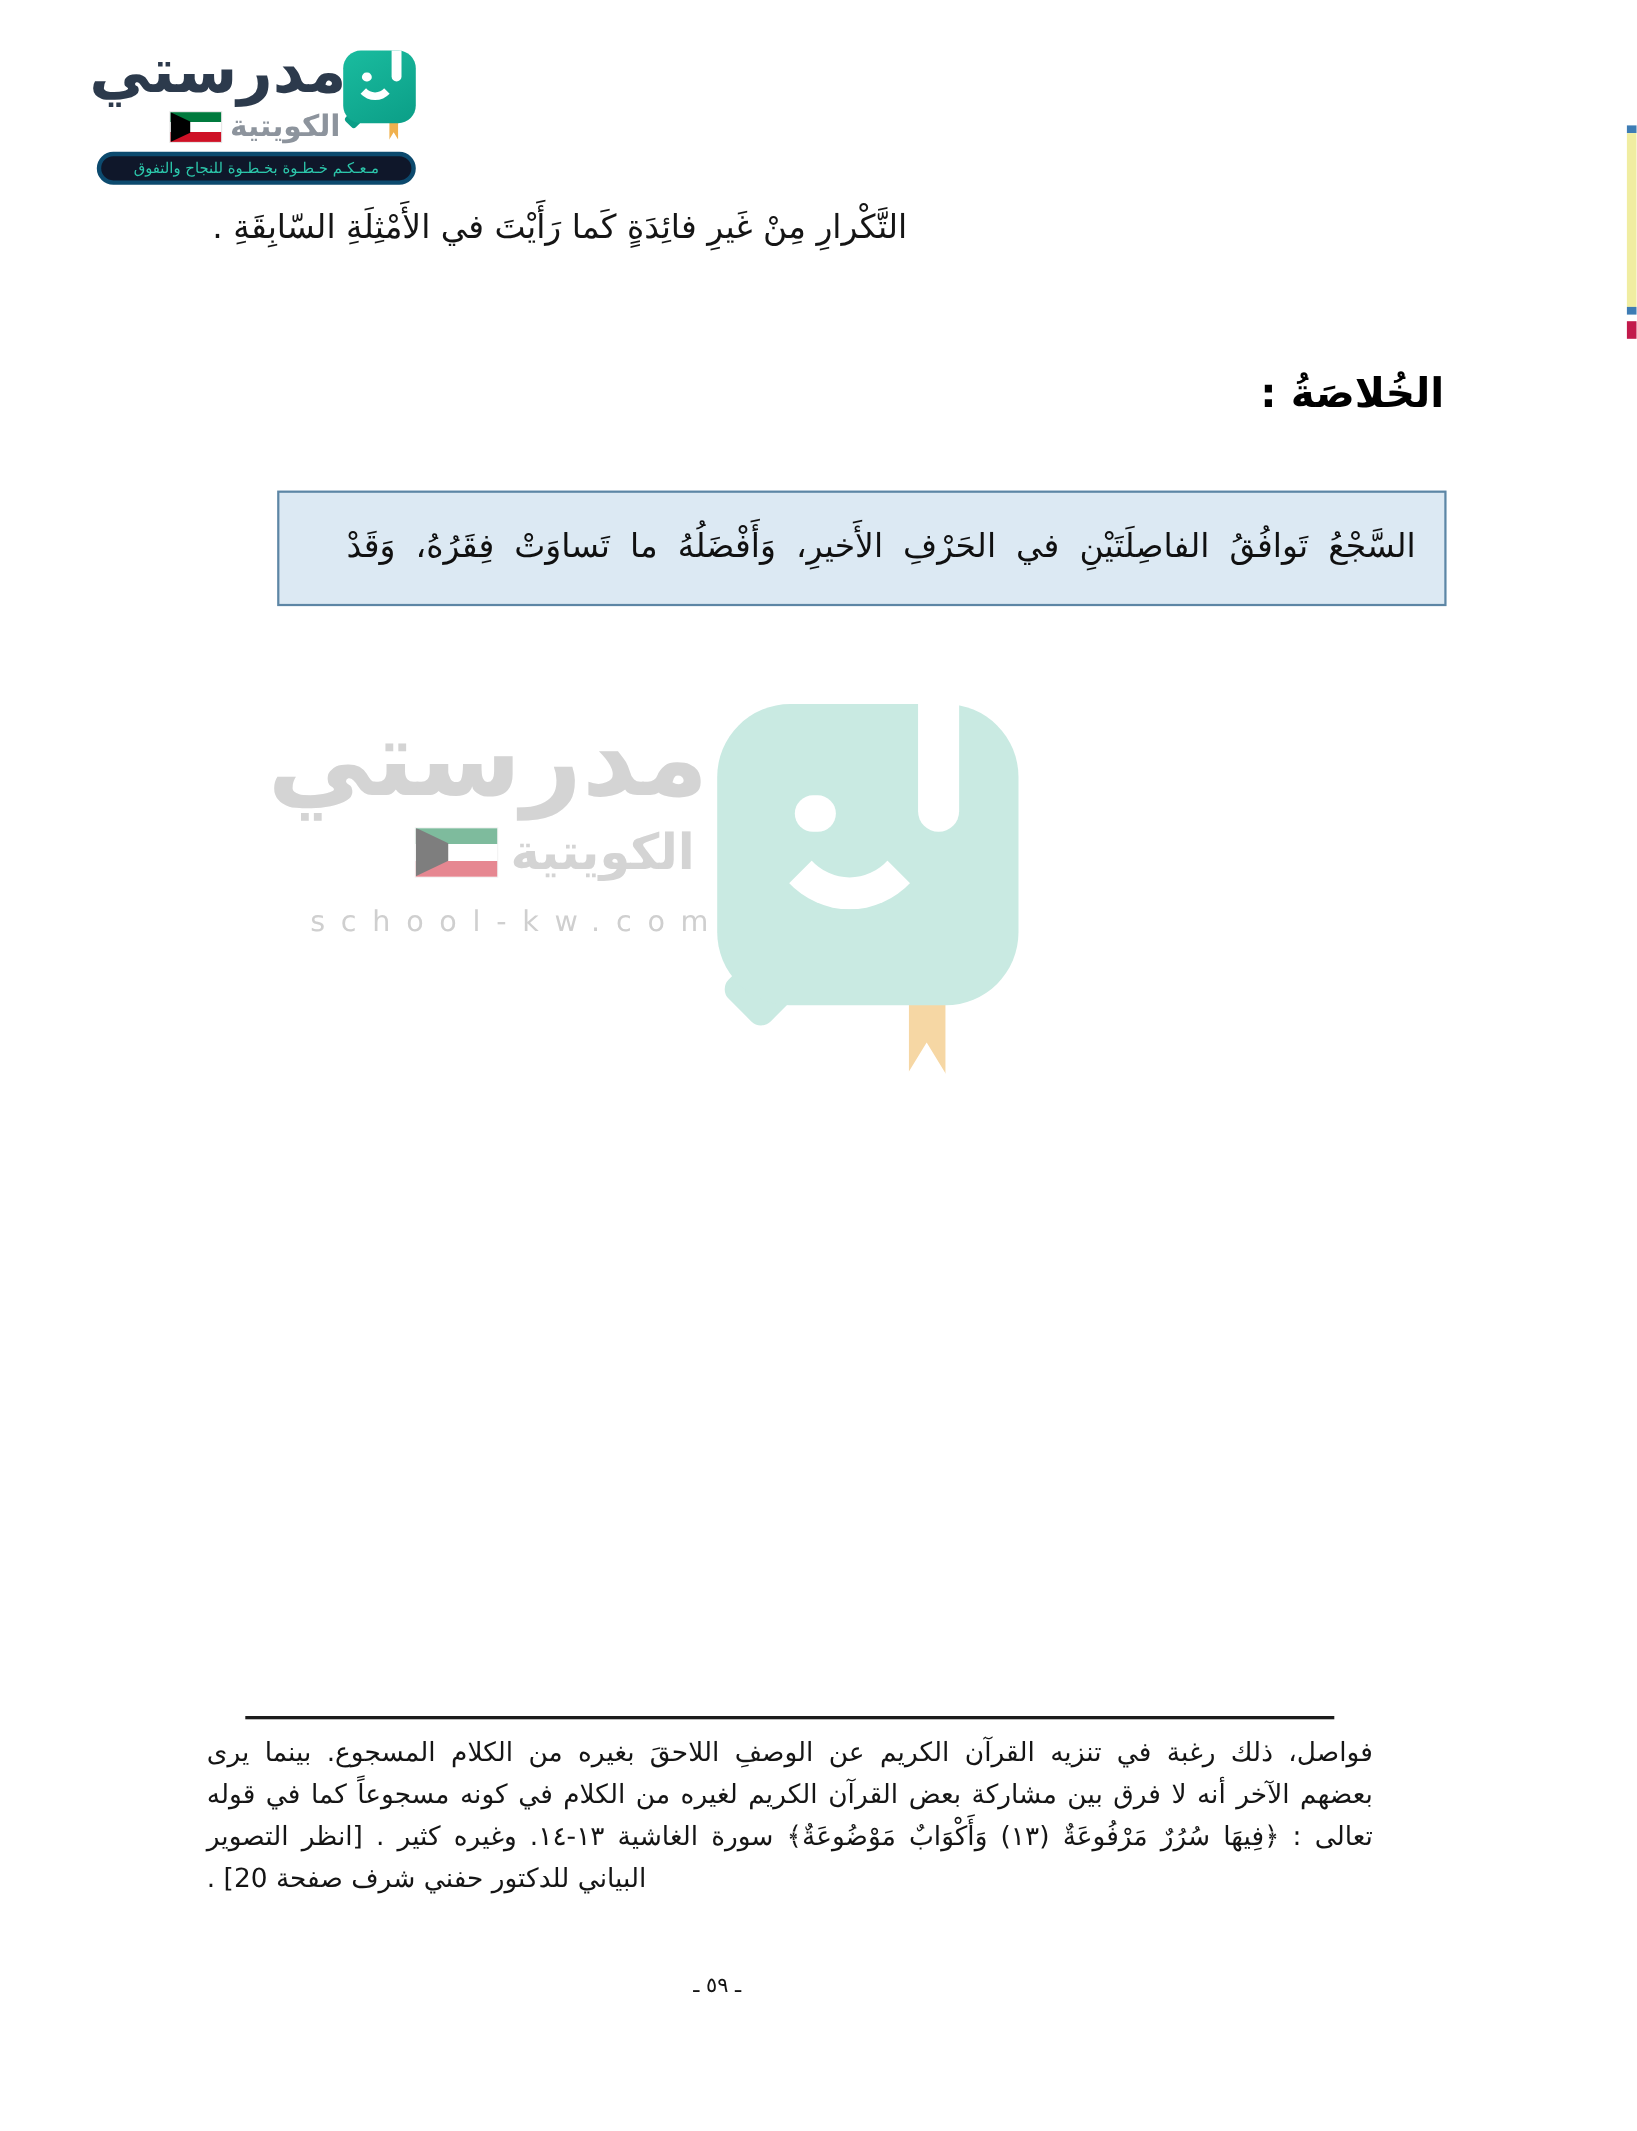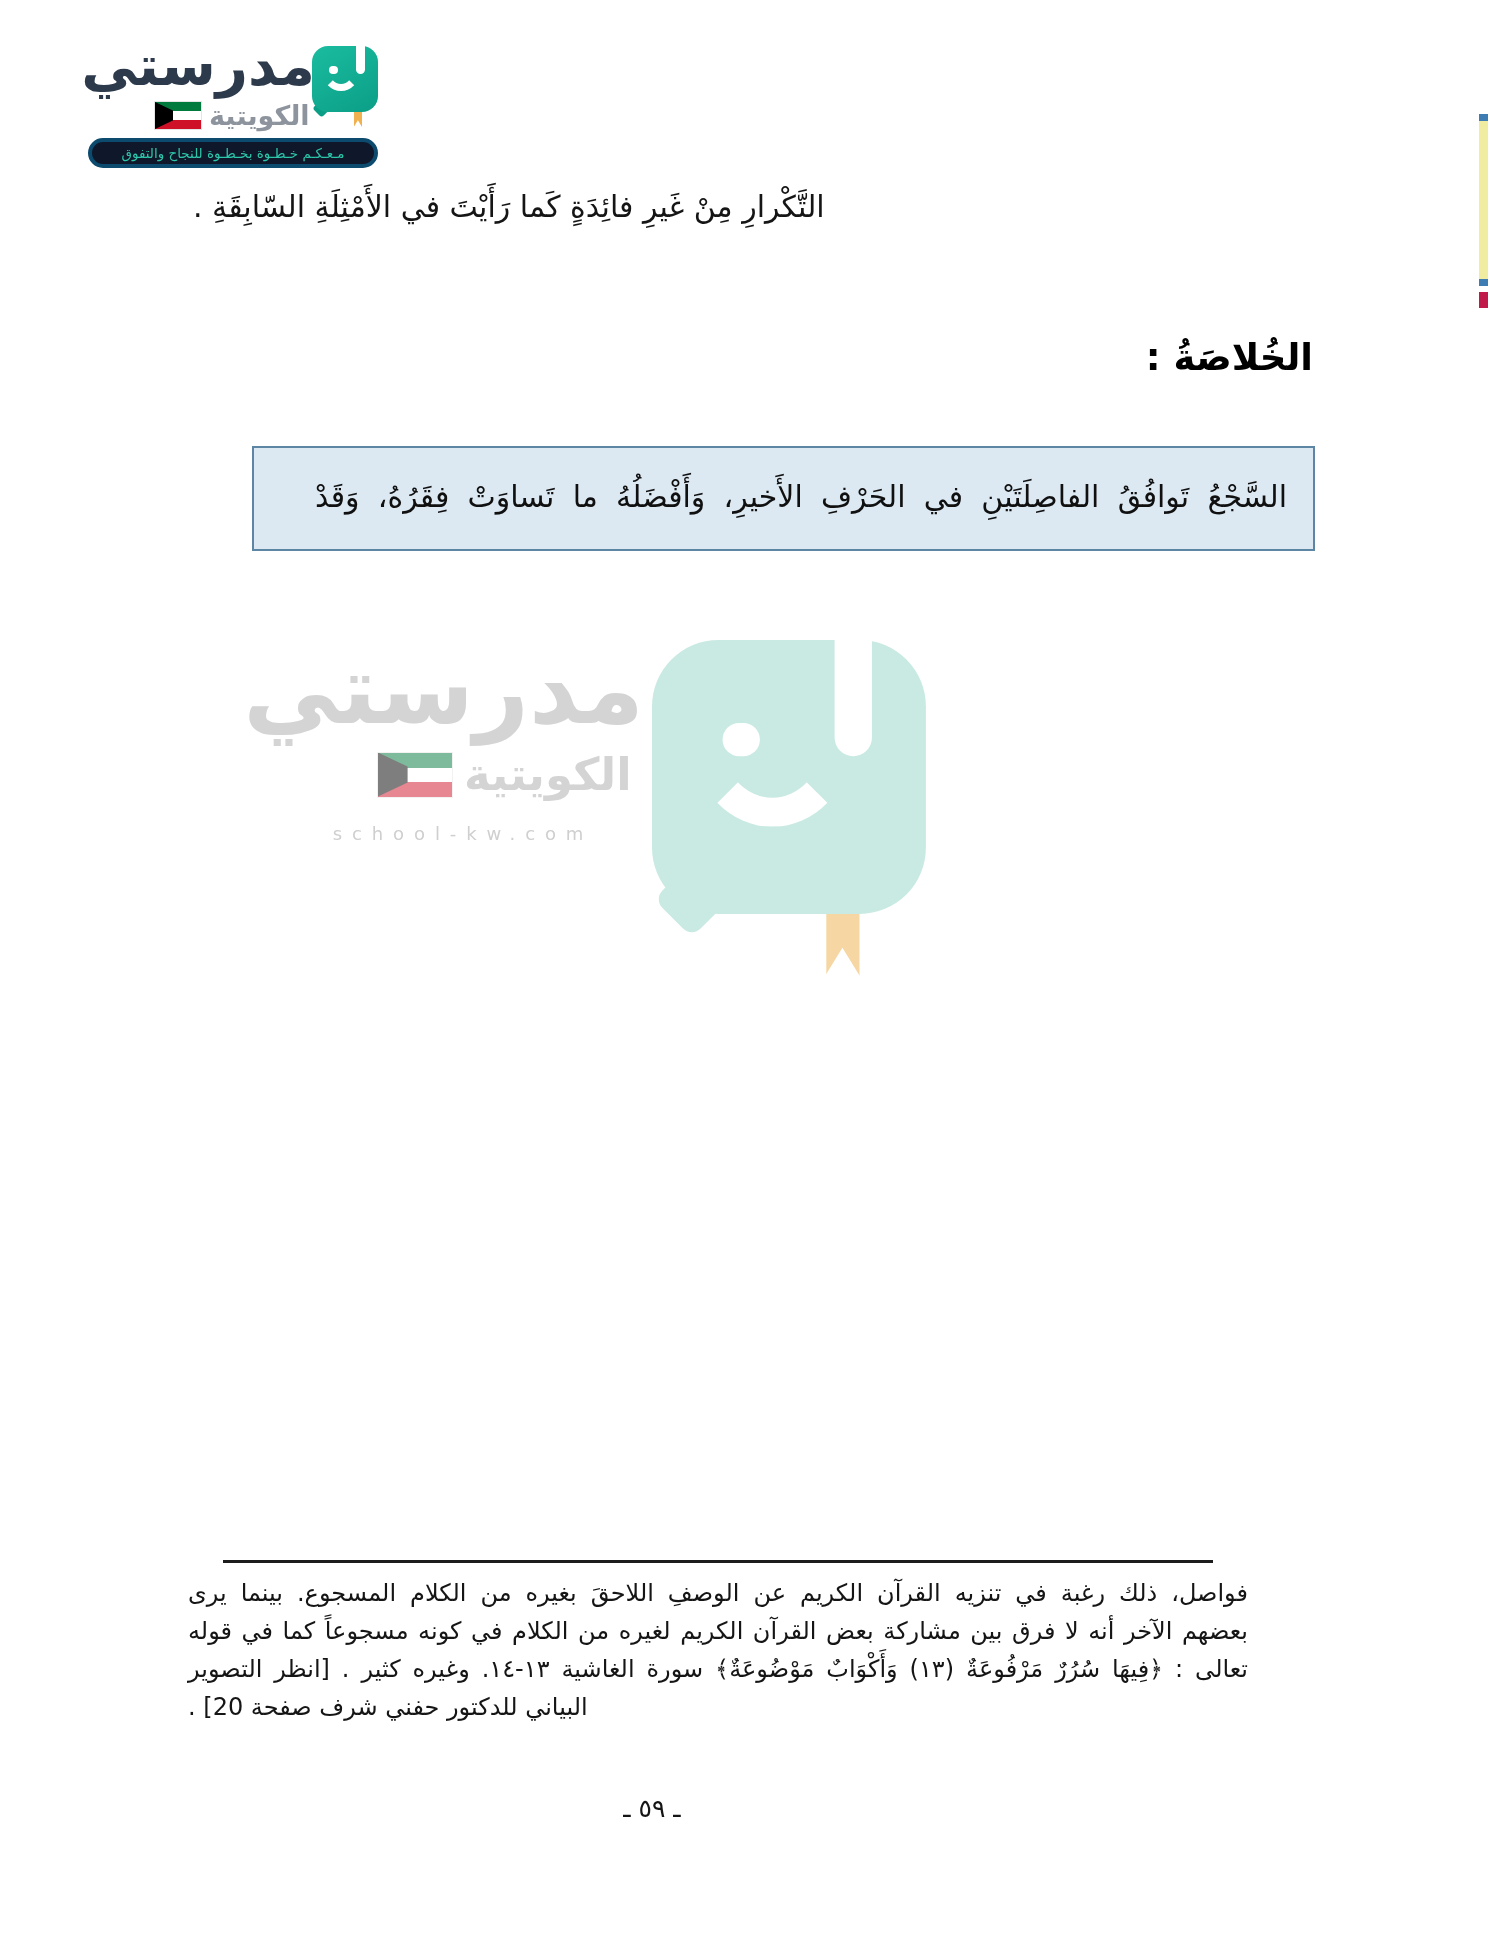--- a/index.html
+++ b/index.html
@@ -65,35 +65,35 @@
     background:#dce9f3;border:2px solid #5d86a5;
     padding:22px 26px 26px 61px;
     font-size:30px;line-height:53px;color:#101010;
   }
   .fn-ref{font-size:20px;vertical-align:super;}
   
   .wm-text{position:absolute;left:282px;top:642px;width:362px;direction:rtl;}
   .wm-title{font-size:96px;font-weight:bold;color:#d4d4d4;line-height:1;text-align:center;}
   .wm-subrow{display:flex;align-items:center;justify-content:flex-start;gap:12px;margin-top:10px;direction:ltr;padding-left:96px;}
   .wm-subtitle{font-size:45px;font-weight:bold;color:#d4d4d4;}
-  .wm-url{margin-top:22px;font-size:18px;color:#cfcfcf;letter-spacing:.55em;direction:ltr;text-align:center;white-space:nowrap;}
+  .wm-url{margin-top:22px;font-size:26px;color:#cfcfcf;letter-spacing:.55em;direction:ltr;text-align:center;white-space:nowrap;}
   .wm-icon{position:absolute;left:652px;top:640px;width:66px;height:66px;}
   .wm-icon .mascot{transform:scale(4.15);transform-origin:top left;}
   
   .fn-rule{position:absolute;right:275px;top:1560px;width:990px;height:3px;background:#1c1c1c;}
   .footnote{
     position:absolute;right:240px;top:1574px;width:1060px;
     font-size:24px;line-height:38px;color:#151515;
   }
   .fn-last{text-align:left;text-align-last:left;direction:rtl;}
   .fn-marker{margin-left:6px;}
   
   .page-number{
     position:absolute;left:402px;top:1794px;width:500px;text-align:center;
-    font-size:25px;color:#151515;
+    font-size:19px;color:#151515;
   }
   
   .tab-yellow{position:absolute;right:0;top:121px;width:9px;height:158px;background:#f0eda1;}
   .tab-cap-top{position:absolute;right:0;top:114px;width:9px;height:7px;background:#3e7cb4;}
   .tab-cap-bottom{position:absolute;right:0;top:279px;width:9px;height:7px;background:#3e7cb4;}
   .tab-red{position:absolute;right:0;top:292px;width:9px;height:16px;background:#c2194b;}
 </style>
 </head>
 <body>
 

